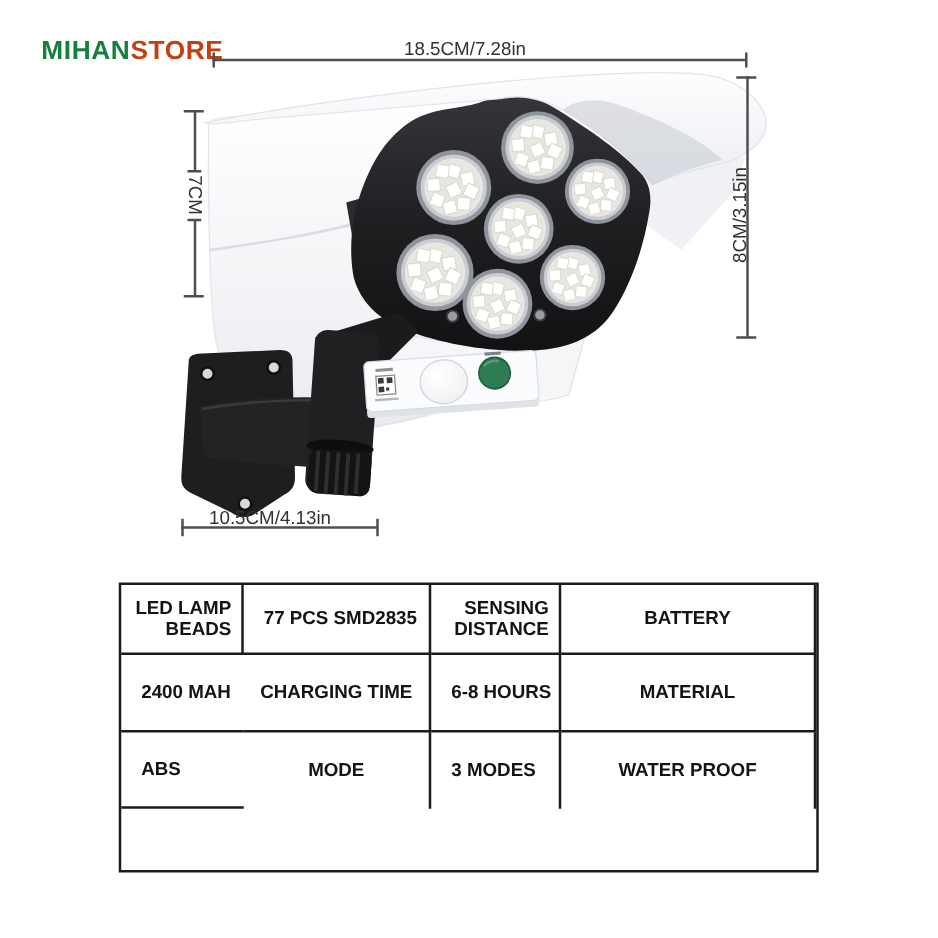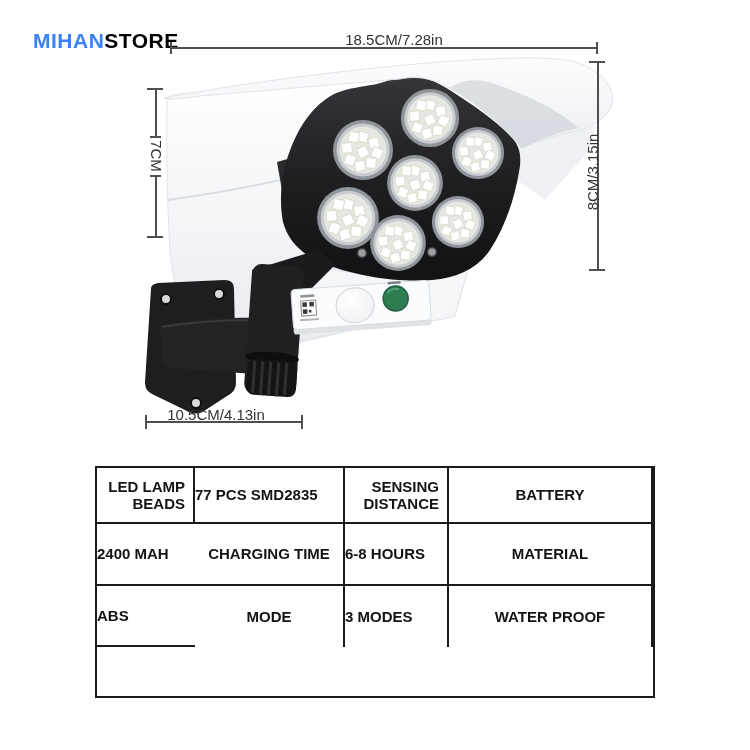--- a/index.html
+++ b/index.html
@@ -1,35 +1,35 @@
 <!DOCTYPE html>
 <html><head>
 <meta charset="utf-8">
 <style>
   html,body{margin:0;padding:0;background:#ffffff;}
   #canvas{position:relative;width:750px;height:750px;background:#ffffff;overflow:hidden;
           font-family:"Liberation Sans",sans-serif;}
   
   .logo{position:absolute;left:33px;top:29px;font-size:21px;font-weight:700;letter-spacing:.5px;white-space:nowrap;}
-  .logo .p1{color:#3b82f6;}
-  .logo .p2{color:#000000;}
+  .logo .p1{color:#15803d;}
+  .logo .p2{color:#c2410c;}
   
   .dline{position:absolute;background:#4f4f51;}
   .dlab{position:absolute;color:#333335;font-size:15px;white-space:nowrap;}
   .dlab.v{transform:translate(-50%,-50%) rotate(90deg);}
   .dlab.vr{transform:translate(-50%,-50%) rotate(-90deg);}
   .dlab.hc{transform:translateX(-50%);}
   
   .spec{position:absolute;left:95px;top:466px;width:556px;height:228px;
         display:grid;grid-template-columns:98px 150px 104px 204px;grid-template-rows:56px 62px 61px 49px;
         border:2px solid #1b1b1b;box-sizing:content-box;}
   .cell{border-right:2px solid #1b1b1b;border-bottom:2px solid #1b1b1b;
         display:flex;align-items:center;font-weight:700;font-size:15px;color:#141414;line-height:1.15;}
   .cell.lbl{justify-content:center;text-align:right;padding:0 8px;}
-  .cell.val{justify-content:flex-start;text-align:left;}
+  .cell.val{justify-content:flex-start;padding-left:16px;text-align:left;}
   .cell.c-last{border-right:none;}
   .cell.r-last{border-bottom:none;}
   
   .photo{position:absolute;left:0;top:0;}
 </style>
 </head>
 <body>
 
 <div id="canvas">
 
@@ -162,21 +162,21 @@
       <rect x="389" y="284" width="13" height="2.5" fill="#7c8187"></rect>
       <circle cx="396" cy="301" r="12.5" fill="#2e7d52" stroke="#246143" stroke-width="1.5"></circle>
       <path d="M388,295 C390,292 396,290 400,292" stroke="#5ea885" stroke-width="2" fill="none" opacity="0.8"></path>
     </g>
   </svg>
 
   <div>
     <div class="dline" style="left:170px;top:47px;width:427px;height:1.5px;"></div>
     <div class="dline" style="left:170px;top:42px;width:1.5px;height:12px;"></div>
     <div class="dline" style="left:596px;top:42px;width:1.5px;height:12px;"></div>
-    <div class="dlab hc" style="left:394px;top:31px;">18.5CM/7.28in</div>
+    <div class="dlab hc" style="left:372px;top:31px;">18.5CM/7.28in</div>
   </div>
 
   <div>
     <div class="dline" style="left:147px;top:88px;width:16px;height:1.5px;"></div>
     <div class="dline" style="left:155px;top:88px;width:1.5px;height:49px;"></div>
     <div class="dline" style="left:150px;top:136px;width:11px;height:1.5px;"></div>
     <div class="dlab v" style="left:156px;top:156px;">7CM</div>
     <div class="dline" style="left:150px;top:175px;width:11px;height:1.5px;"></div>
     <div class="dline" style="left:155px;top:176px;width:1.5px;height:61px;"></div>
     <div class="dline" style="left:147px;top:236px;width:16px;height:1.5px;"></div>

